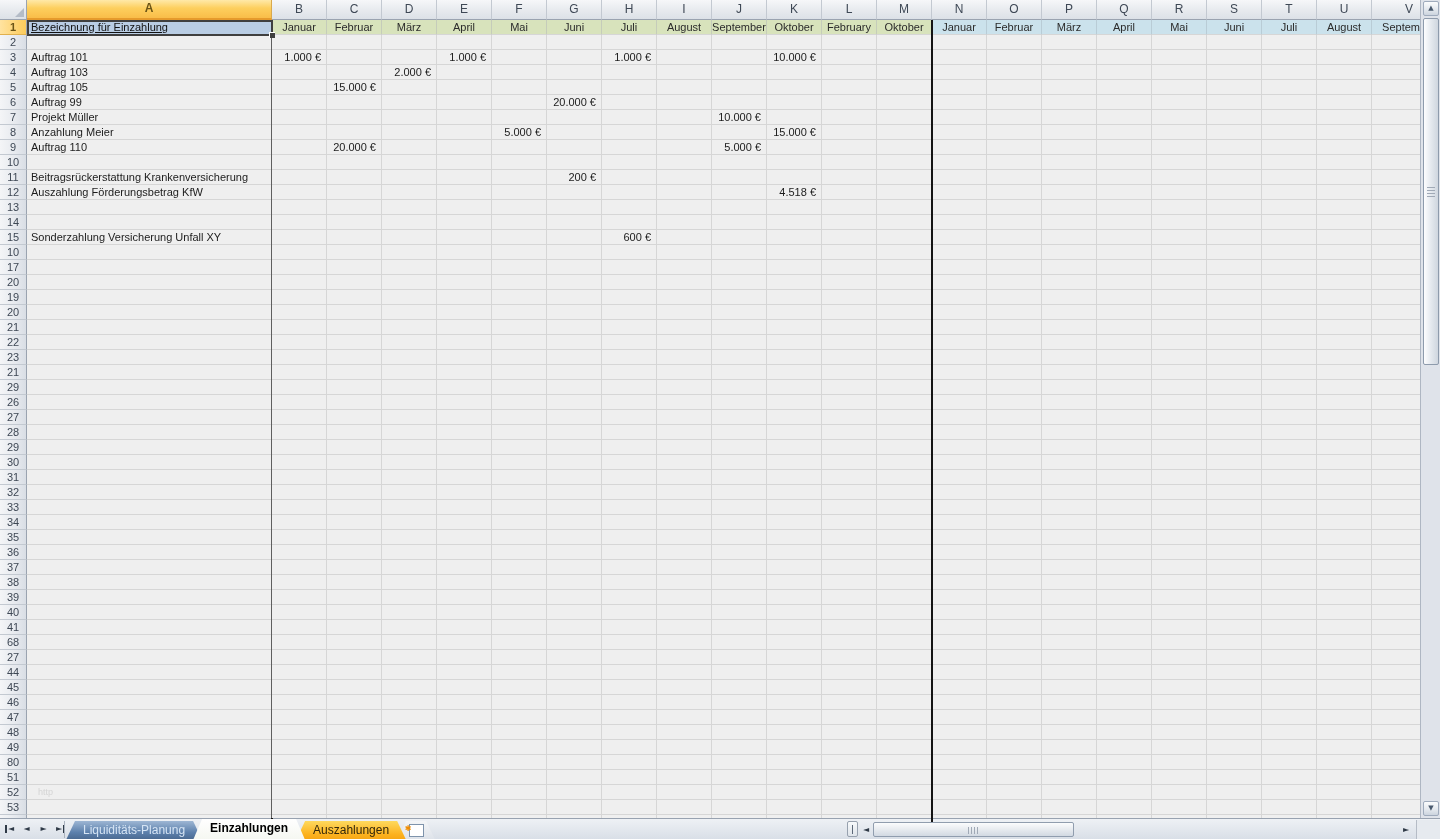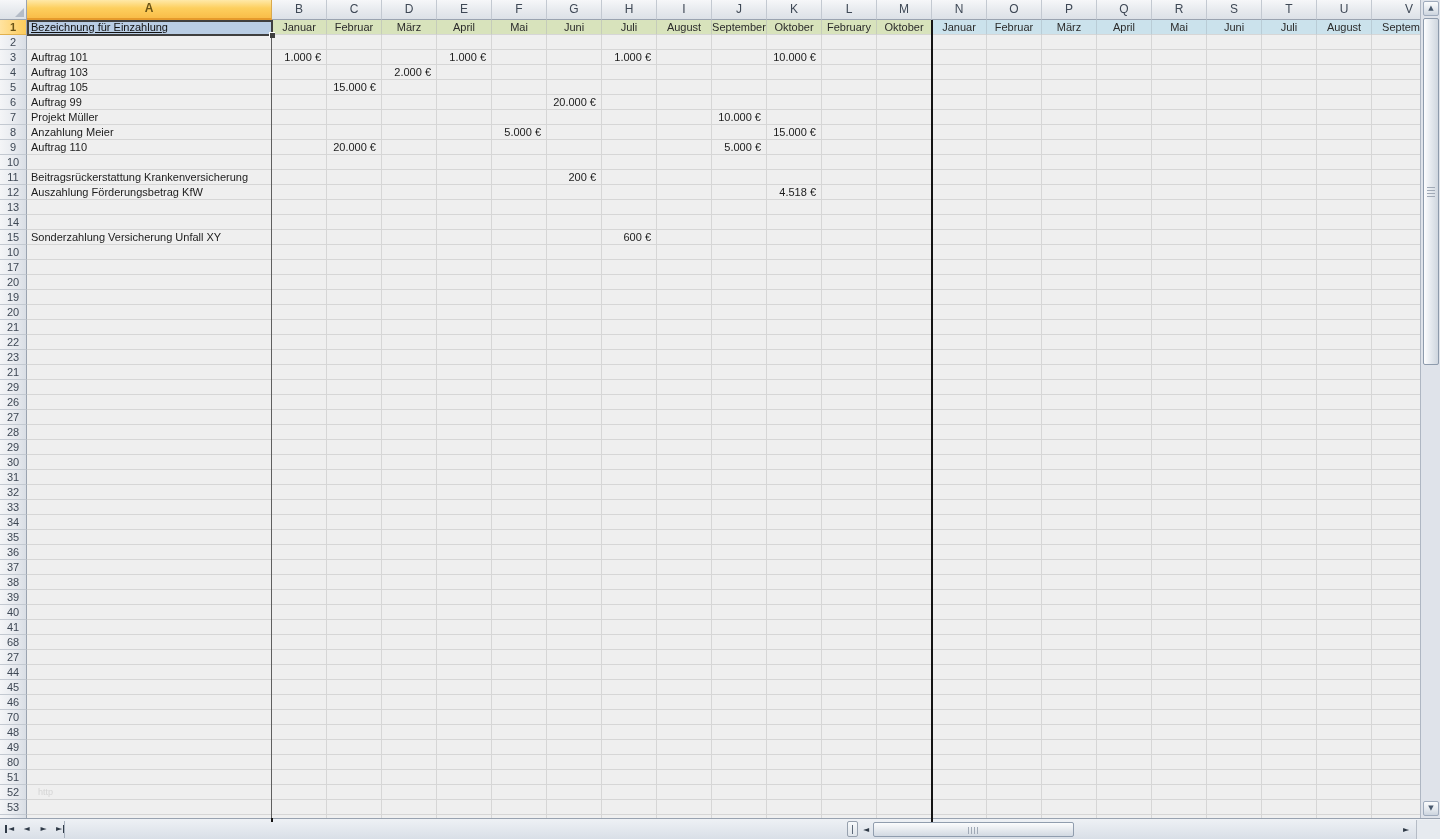--- a/index.html
+++ b/index.html
@@ -1263,21 +1263,21 @@
           <div class="cell" style="width: 55px;"></div>
           <div class="cell" style="width: 55px;"></div>
           <div class="cell" style="width: 55px;"></div>
           <div class="cell" style="width: 55px;"></div>
           <div class="cell" style="width: 55px;"></div>
           <div class="cell" style="width: 55px;"></div>
           <div class="cell" style="width: 55px;"></div>
           <div class="cell" style="width: 75px;"></div>
         </div>
         <div class="grow">
-          <div class="rh">70</div>
+          <div class="rh">47</div>
           <div class="cell" style="width: 245px;"></div>
           <div class="cell" style="width: 55px;"></div>
           <div class="cell" style="width: 55px;"></div>
           <div class="cell" style="width: 55px;"></div>
           <div class="cell" style="width: 55px;"></div>
           <div class="cell" style="width: 55px;"></div>
           <div class="cell" style="width: 55px;"></div>
           <div class="cell" style="width: 55px;"></div>
           <div class="cell" style="width: 55px;"></div>
           <div class="cell" style="width: 55px;"></div>
@@ -1499,20 +1499,28 @@
       <div class="nav-btn">
           <span class="tri">►</span>
         </div>
       <div class="nav-btn">
           <span class="tri">►</span>
           <span class="bar"></span>
         </div>
     </div>
     <div class="navsep"></div>
 
+    <div class="tabs">
+      <div class="tab blue"><span>Liquiditäts-Planung</span></div>
+      <div class="tab active"><span>Einzahlungen</span></div>
+      <div class="tab orange"><span>Auszahlungen</span></div>
+      <div class="tab insert">
+          <span class="sheet-icon"></span>
+        </div>
+    </div>
 
     <div class="split-handle"></div>
     <div class="hs-btn left"><span>◄</span></div>
     <div class="hs-thumb">
       <div class="hs-grip"></div>
     </div>
     <div class="hs-btn right"><span>►</span></div>
     <div class="corner-box"></div>
   </div>
 

